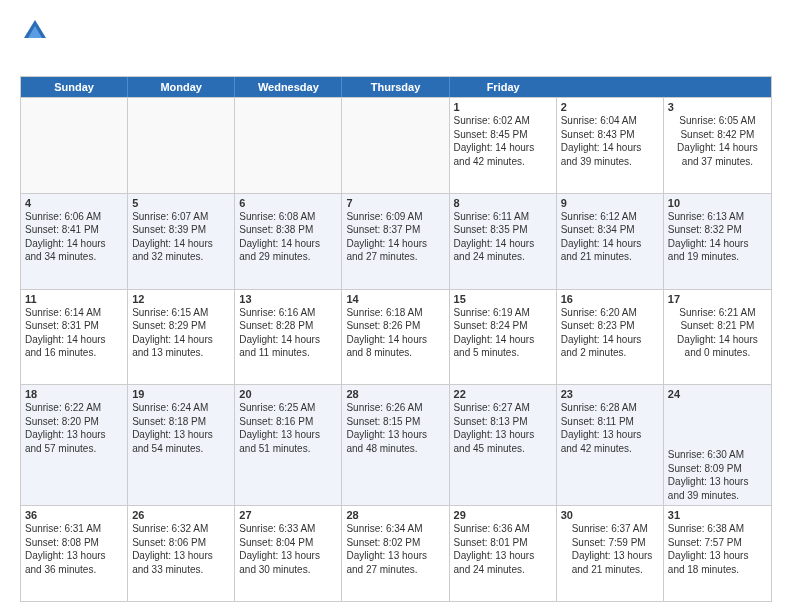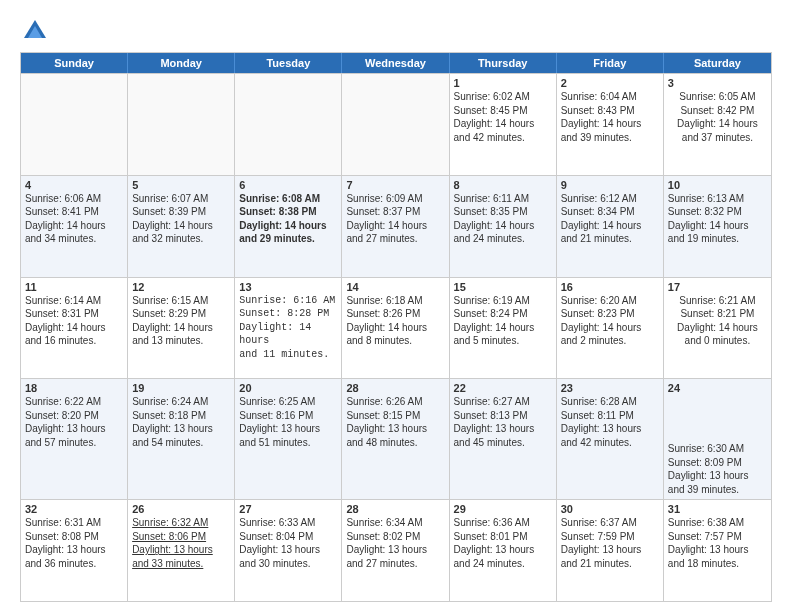--- a/index.html
+++ b/index.html
@@ -9,20 +9,21 @@
       width: 792px;
       height: 612px;
       overflow: hidden;
     }
     .page {
       width: 792px;
       height: 612px;
       padding: 16px 20px 10px 20px;
       display: flex;
       flex-direction: column;
+      gap: 24px;
     }
     .header {
       display: flex;
       align-items: flex-start;
       justify-content: space-between;
       margin-bottom: 6px;
     }
     .logo {
       display: flex;
       align-items: center;
@@ -132,25 +133,23 @@
     <div class="title-block">
       <div class="month-year"></div>
       <div class="location"></div>
     </div>
   </div>
 
   <div class="calendar">
     <div class="cal-header">
     <div class="cal-header-cell">Sunday</div>
         <div class="cal-header-cell">Monday</div>
-        <div class="cal-header-cell">Tuesday</div>
         <div class="cal-header-cell">Wednesday</div>
         <div class="cal-header-cell">Thursday</div>
         <div class="cal-header-cell">Friday</div>
-        <div class="cal-header-cell">Saturday</div>
       </div>
     <div class="cal-body">
     <div class="cal-row">
           <div class="cal-cell empty"></div>
           <div class="cal-cell empty"></div>
           <div class="cal-cell empty"></div>
           <div class="cal-cell empty"></div>
           <div class="cal-cell">
             <div class="day-num">1</div>
             <div class="cell-text" style="white-space: pre-line;">Sunrise: 6:02 AM
@@ -183,21 +182,21 @@
           </div>
           <div class="cal-cell alt-row">
             <div class="day-num">5</div>
             <div class="cell-text" style="white-space: pre-line;">Sunrise: 6:07 AM
 Sunset: 8:39 PM
 Daylight: 14 hours
 and 32 minutes.</div>
           </div>
           <div class="cal-cell alt-row">
             <div class="day-num">6</div>
-            <div class="cell-text" style="white-space: pre-line; font-weight: bold;">Sunrise: 6:08 AM
+            <div class="cell-text" style="white-space: pre-line;">Sunrise: 6:08 AM
 Sunset: 8:38 PM
 Daylight: 14 hours
 and 29 minutes.</div>
           </div>
           <div class="cal-cell alt-row">
             <div class="day-num">7</div>
             <div class="cell-text" style="white-space: pre-line;">Sunrise: 6:09 AM
 Sunset: 8:37 PM
 Daylight: 14 hours
 and 27 minutes.</div>
@@ -234,21 +233,21 @@
           </div>
           <div class="cal-cell">
             <div class="day-num">12</div>
             <div class="cell-text" style="white-space: pre-line;">Sunrise: 6:15 AM
 Sunset: 8:29 PM
 Daylight: 14 hours
 and 13 minutes.</div>
           </div>
           <div class="cal-cell">
             <div class="day-num">13</div>
-            <div class="cell-text" style="white-space: pre-line; font-family: Liberation Mono, monospace;">Sunrise: 6:16 AM
+            <div class="cell-text" style="white-space: pre-line;">Sunrise: 6:16 AM
 Sunset: 8:28 PM
 Daylight: 14 hours
 and 11 minutes.</div>
           </div>
           <div class="cal-cell">
             <div class="day-num">14</div>
             <div class="cell-text" style="white-space: pre-line;">Sunrise: 6:18 AM
 Sunset: 8:26 PM
 Daylight: 14 hours
 and 8 minutes.</div>
@@ -321,29 +320,29 @@
           <div class="cal-cell alt-row">
             <div class="day-num">24</div>
             <div class="cell-text" style="white-space: pre-line; margin-top: 48px;">Sunrise: 6:30 AM
 Sunset: 8:09 PM
 Daylight: 13 hours
 and 39 minutes.</div>
           </div>
         </div>
         <div class="cal-row">
           <div class="cal-cell">
-            <div class="day-num">32</div>
+            <div class="day-num">36</div>
             <div class="cell-text" style="white-space: pre-line;">Sunrise: 6:31 AM
 Sunset: 8:08 PM
 Daylight: 13 hours
 and 36 minutes.</div>
           </div>
           <div class="cal-cell">
             <div class="day-num">26</div>
-            <div class="cell-text" style="white-space: pre-line; text-decoration: underline;">Sunrise: 6:32 AM
+            <div class="cell-text" style="white-space: pre-line;">Sunrise: 6:32 AM
 Sunset: 8:06 PM
 Daylight: 13 hours
 and 33 minutes.</div>
           </div>
           <div class="cal-cell">
             <div class="day-num">27</div>
             <div class="cell-text" style="white-space: pre-line;">Sunrise: 6:33 AM
 Sunset: 8:04 PM
 Daylight: 13 hours
 and 30 minutes.</div>
@@ -357,21 +356,21 @@
           </div>
           <div class="cal-cell">
             <div class="day-num">29</div>
             <div class="cell-text" style="white-space: pre-line;">Sunrise: 6:36 AM
 Sunset: 8:01 PM
 Daylight: 13 hours
 and 24 minutes.</div>
           </div>
           <div class="cal-cell">
             <div class="day-num">30</div>
-            <div class="cell-text" style="white-space: pre-line;">Sunrise: 6:37 AM
+            <div class="cell-text" style="white-space: pre-line; margin-left: 11px;">Sunrise: 6:37 AM
 Sunset: 7:59 PM
 Daylight: 13 hours
 and 21 minutes.</div>
           </div>
           <div class="cal-cell">
             <div class="day-num">31</div>
             <div class="cell-text" style="white-space: pre-line;">Sunrise: 6:38 AM
 Sunset: 7:57 PM
 Daylight: 13 hours
 and 18 minutes.</div>

